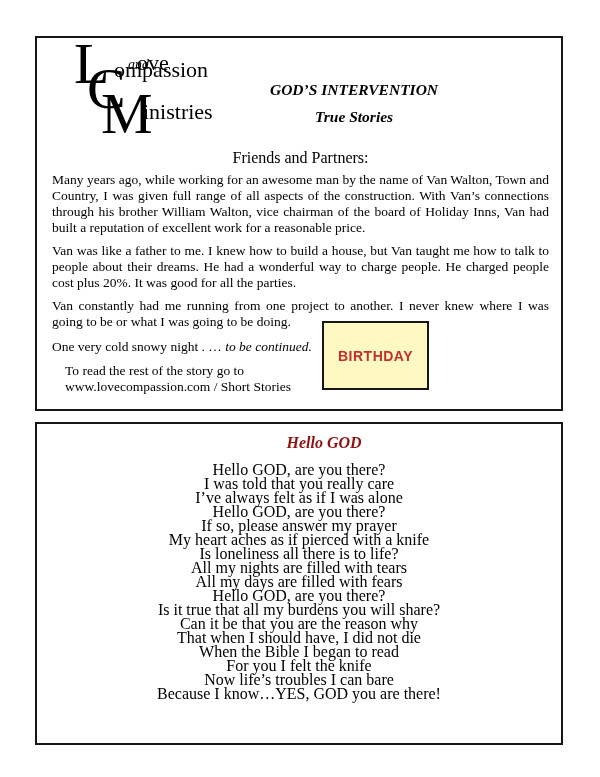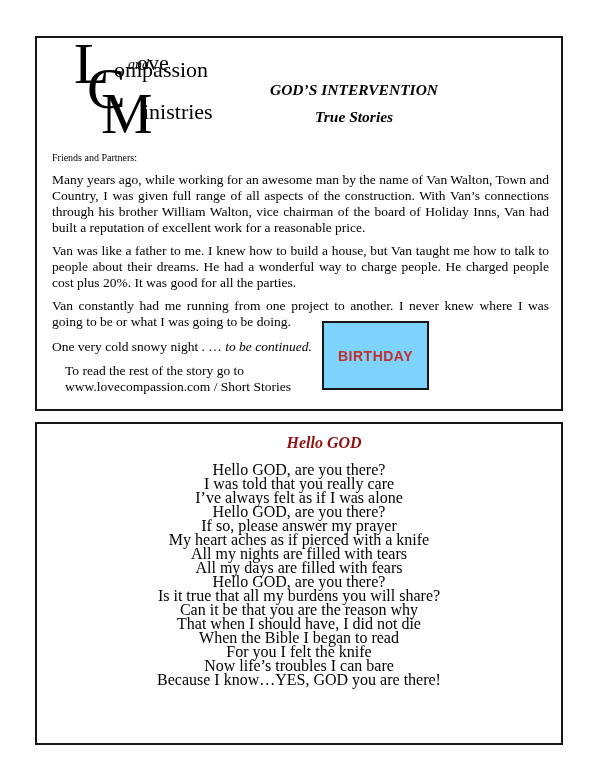--- a/index.html
+++ b/index.html
@@ -40,36 +40,36 @@
 
   .title-block {
     position: absolute; left: 142px; top: 44px; width: 320px;
     text-align: center;
     font-weight: bold; font-style: italic;
     font-size: 15.5px; line-height: 16px;
   }
   .title-line2 { margin-top: 11px; }
 
   
-  .salutation { margin: 10px 0 0 0; font-size: 10px; line-height: 16px; }
+  .salutation { margin: 10px 0 0 0; font-size: 16px; line-height: 16px; text-align: center; }
   .para {
     margin: 7px 0 0 0;
     font-size: 13.5px; line-height: 16px;
     text-align: justify;
   }
   .para.first { margin-top: 6px; }
   .closing { margin-top: 9px; text-align: left; }
   .closing .it { font-style: italic; margin-top: 7px; }
   .readmore { margin: 8px 0 0 13px; font-size: 13.5px; line-height: 16px; }
 
   .birthday {
     position: absolute; left: 285px; top: 283px;
     width: 107px; height: 69px;
     box-sizing: border-box;
-    background: #7dd3fc;
+    background: #fef9c3;
     border: 2px solid #161616;
     display: flex; align-items: center; justify-content: center;
     font-family: "Liberation Sans", sans-serif;
     font-weight: bold; font-size: 14px; letter-spacing: 0.5px;
     color: #c1302c;
   }
 
   
   .poem-title {
     margin: 9px 0 0 17px;
@@ -127,20 +127,21 @@
   <section class="box bottom-box">
     <h2 class="poem-title">Hello GOD</h2>
 
     <div class="poem">
       <div class="poem-line">Hello GOD, are you there?</div>
       <div class="poem-line">I was told that you really care</div>
       <div class="poem-line">I’ve always felt as if I was alone</div>
       <div class="poem-line">Hello GOD, are you there?</div>
       <div class="poem-line">If so, please answer my prayer</div>
       <div class="poem-line">My heart aches as if pierced with a knife</div>
+      <div class="poem-line">Is loneliness all there is to life?</div>
       <div class="poem-line">All my nights are filled with tears</div>
       <div class="poem-line">All my days are filled with fears</div>
       <div class="poem-line">Hello GOD, are you there?</div>
       <div class="poem-line">Is it true that all my burdens you will share?</div>
       <div class="poem-line">Can it be that you are the reason why</div>
       <div class="poem-line">That when I should have, I did not die</div>
       <div class="poem-line">When the Bible I began to read</div>
       <div class="poem-line">For you I felt the knife</div>
       <div class="poem-line">Now life’s troubles I can bare</div>
       <div class="poem-line">Because I know…YES, GOD you are there!</div>

